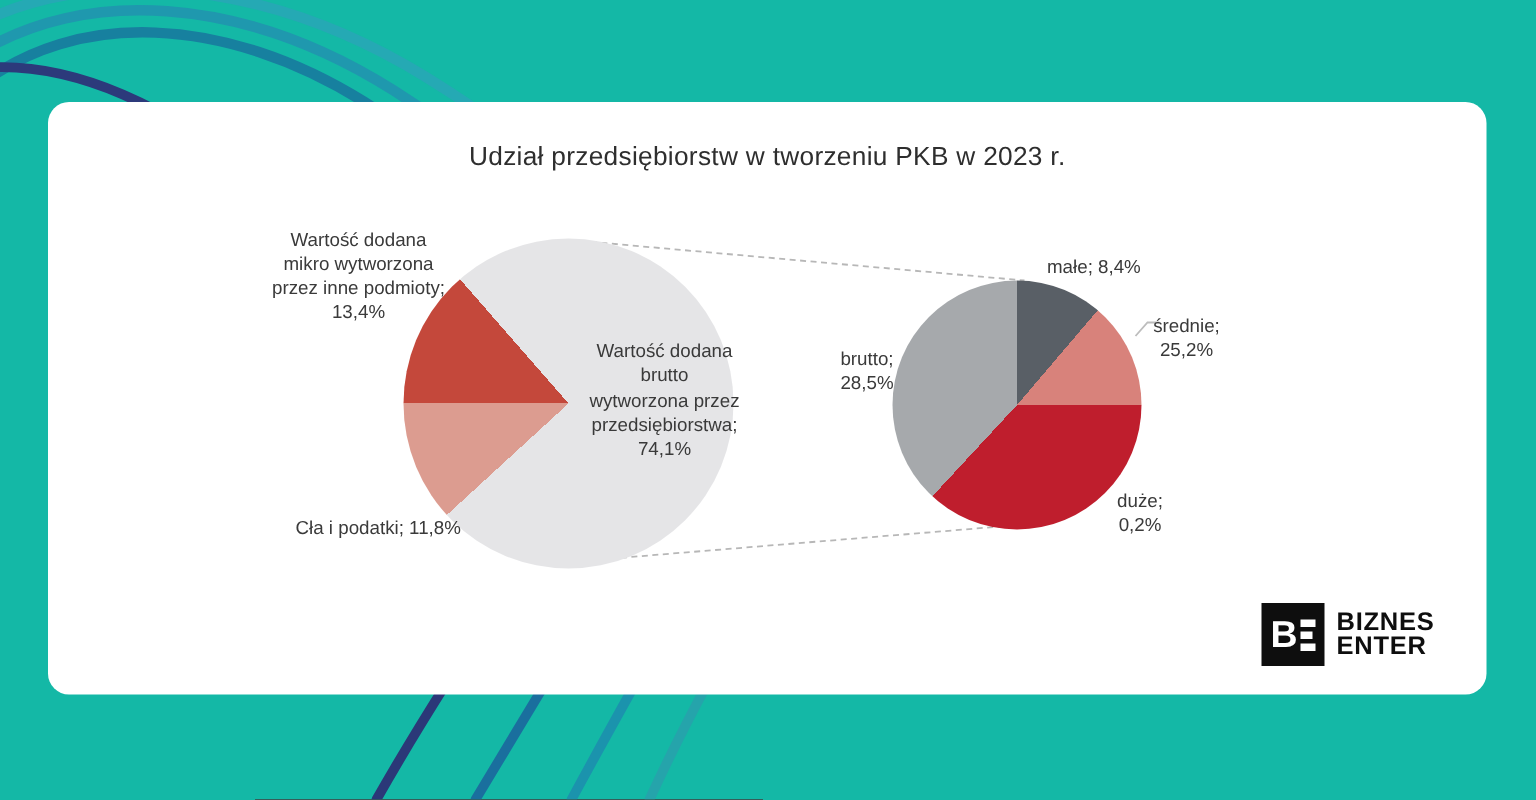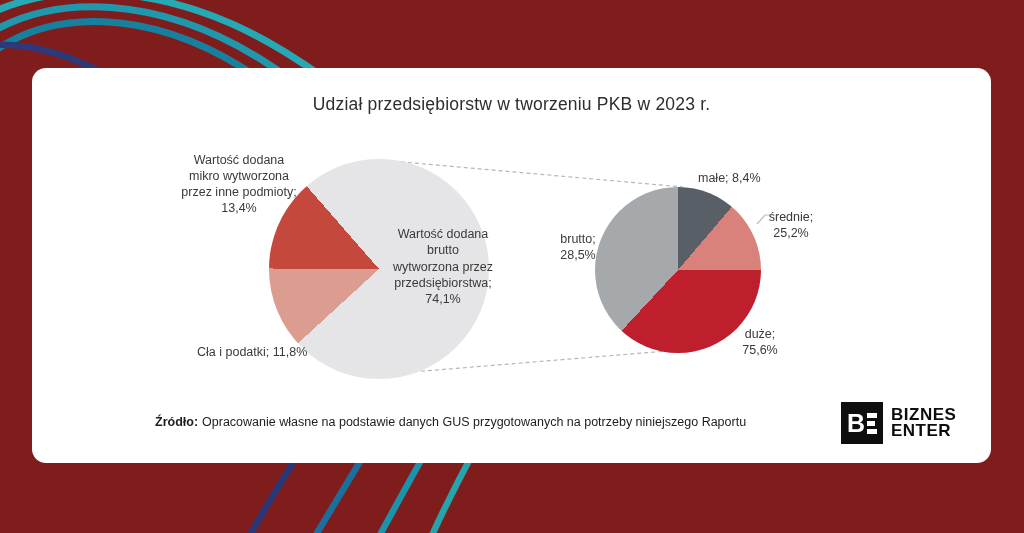--- a/index.html
+++ b/index.html
@@ -1,16 +1,16 @@
 <!DOCTYPE html>
 <html><head>
 <meta charset="utf-8">
 <style>
   html,body{margin:0;padding:0;background:#030303;}
-  .stage{position:relative;width:1024px;height:533px;overflow:hidden;background:#7f1d1d;
+  .stage{position:relative;width:1024px;height:533px;overflow:hidden;background:#14b8a6;
          font-family:"Liberation Sans",sans-serif;}
   .decor{position:absolute;inset:0;z-index:0;}
   .card{position:absolute;left:32px;top:68px;width:959px;height:395px;background:#ffffff;
         border-radius:14px;z-index:1;}
   .card-title{position:absolute;left:0;top:26px;width:100%;text-align:center;
         font-size:17.5px;font-weight:500;color:#2e2e2e;letter-spacing:.2px;}
   .pie{position:absolute;border-radius:50%;}
   .pie-left{left:237px;top:91px;width:220px;height:220px;}
   .pie-right{left:563px;top:119px;width:166px;height:166px;}
   .lbl{position:absolute;font-size:12.5px;line-height:1.28;color:#3a3a3a;text-align:center;}
@@ -87,31 +87,28 @@
 
     <div class="lbl lbl-male">małe; 8,4%</div>
 
     <div class="lbl center lbl-srednie">
       <div>średnie;</div>
       <div>25,2%</div>
     </div>
 
     <div class="lbl center lbl-duze">
       <div>duże;</div>
-      <div>75,6%</div>
+      <div>0,2%</div>
     </div>
 
     <div class="lbl center lbl-mikro">
       <div>brutto;</div>
       <div>28,5%</div>
     </div>
 
-    <div class="source">
-      <b>Źródło:</b><span>Opracowanie własne na podstawie danych GUS przygotowanych na potrzeby niniejszego Raportu</span>
-    </div>
 
     <div class="logo">
       <div class="logo-mark">
         <span class="b">B</span>
         <span class="e-bars">
             <i></i>
             <i></i>
             <i></i>
           </span>
       </div>

